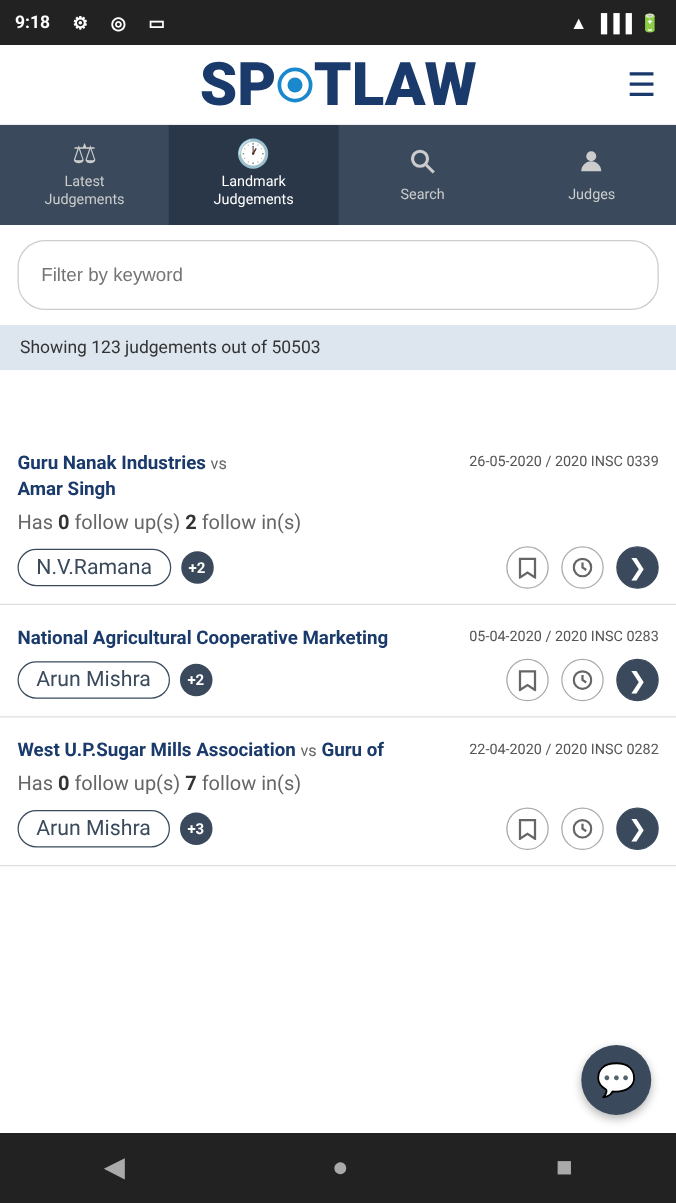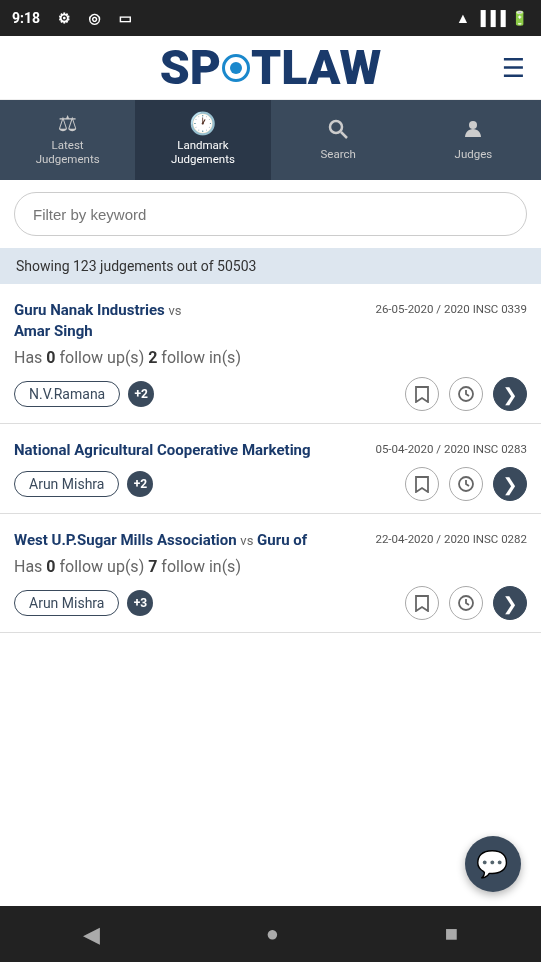--- a/index.html
+++ b/index.html
@@ -78,41 +78,42 @@
       line-height: 1.2;
     }
 
     
     .search-bar-container {
       padding: 12px 14px;
       background: #fff;
     }
     .search-input {
       width: 100%;
-      height: 44px;
+      height: 56px;
       border: 1.5px solid #ccc;
       border-radius: 22px;
       padding: 0 18px;
       font-size: 15px;
       color: #999;
       outline: none;
       background: #fff;
     }
 
     
     .results-summary {
       background: #dde6ef;
       padding: 10px 16px;
       font-size: 14px;
       color: #333;
     }
 
     
     .case-list {
       background: #fff;
+      margin-top: 48px;
     }
     .case-item {
       padding: 16px 14px 12px;
       border-bottom: 1px solid #ddd;
     }
     .case-header {
       display: flex;
       justify-content: space-between;
       align-items: flex-start;
       margin-bottom: 6px;
@@ -152,21 +153,21 @@
     }
     .case-tags {
       display: flex;
       align-items: center;
       gap: 8px;
     }
     .judge-tag {
       border: 1.5px solid #3a4a5c;
       border-radius: 20px;
       padding: 4px 14px;
-      font-size: 14px;
+      font-size: 17px;
       color: #3a4a5c;
       background: #fff;
     }
     .more-badge {
       background: #3a4a5c;
       color: #fff;
       border-radius: 50%;
       width: 26px;
       height: 26px;
       display: flex;

